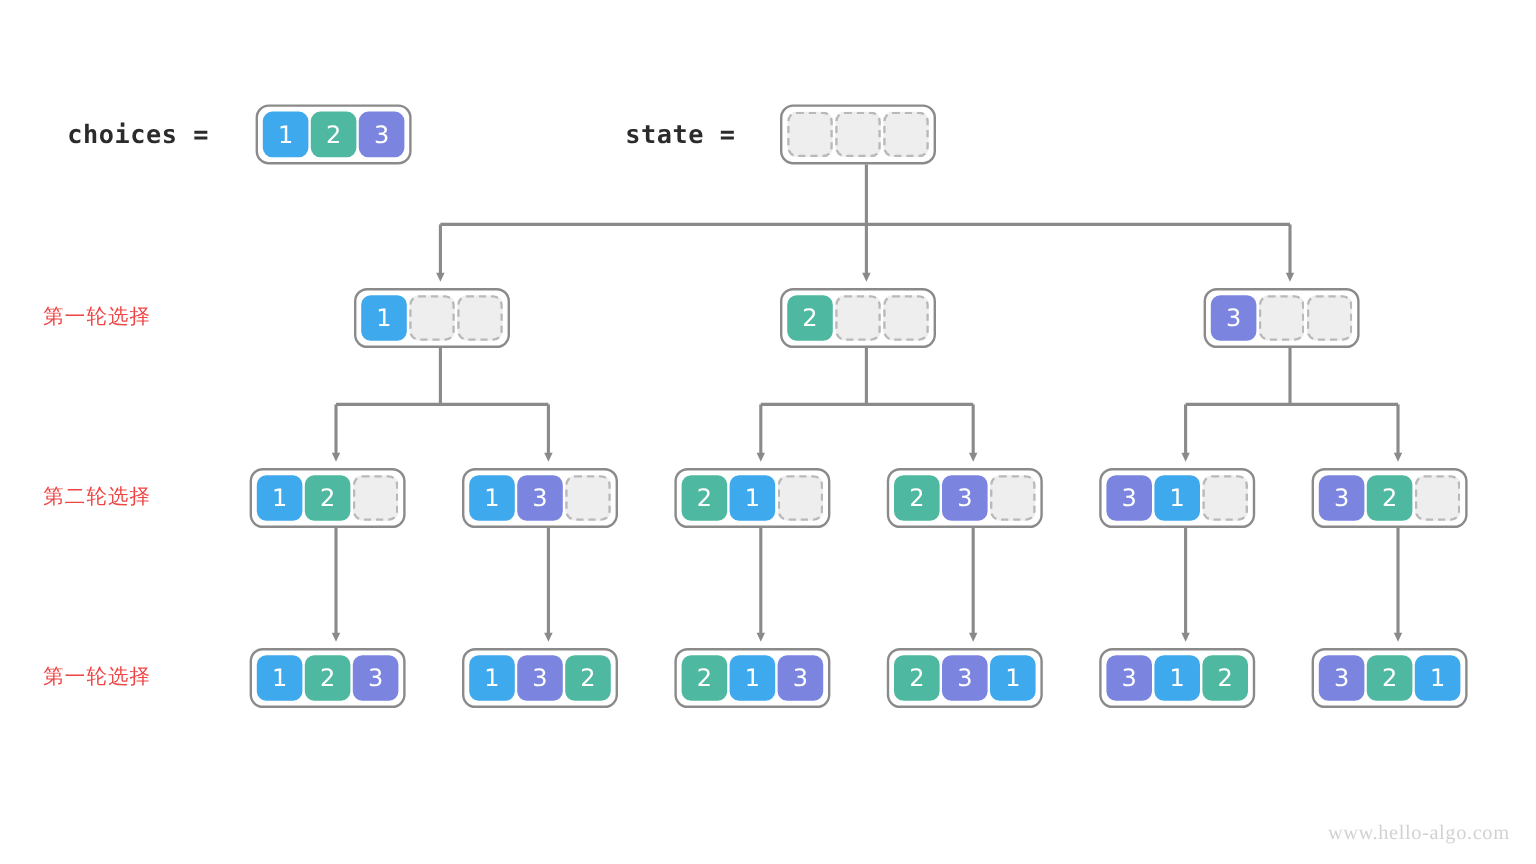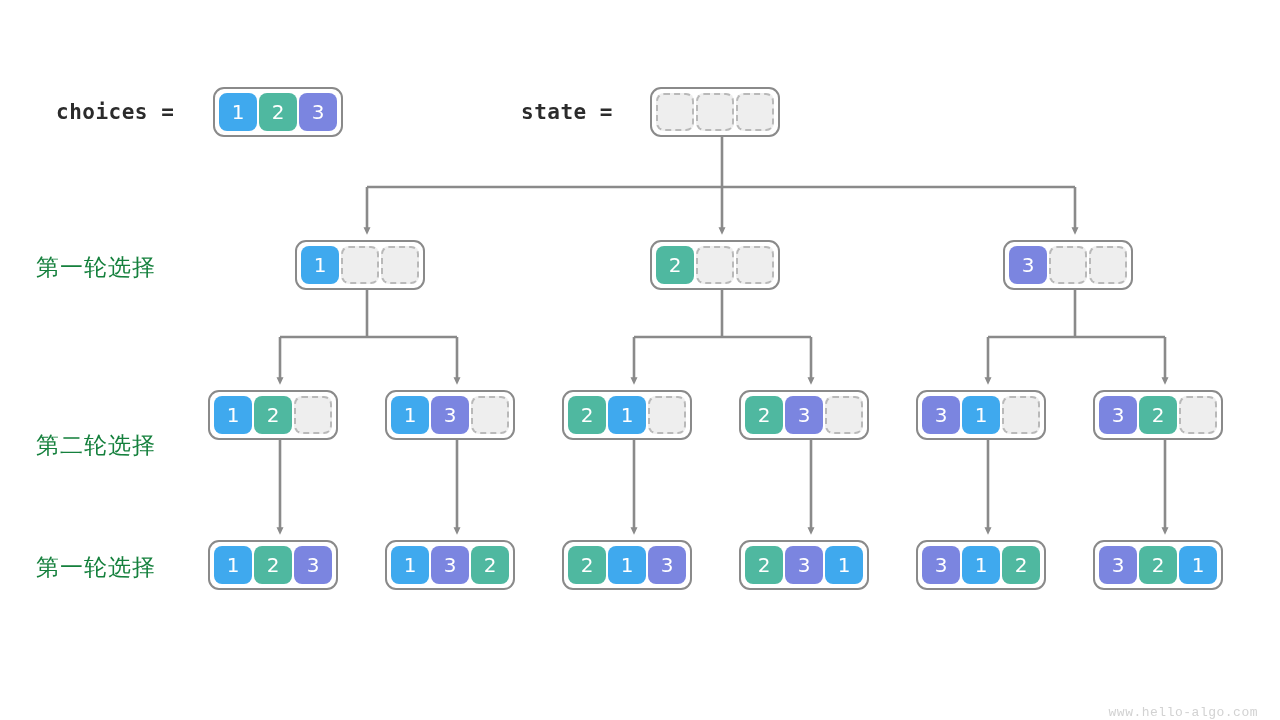--- a/index.html
+++ b/index.html
@@ -37,22 +37,22 @@
     font-size: 21px;
     color: #2b2b2b;
     white-space: nowrap;
     letter-spacing: 0.5px;
   }
 
   
   .row-label {
     position: absolute;
     font-family: Liberation Mono, monospace;
-    font-size: 23px;
-    color: #15803d;
+    font-size: 17px;
+    color: #ef4444;
     white-space: nowrap;
     letter-spacing: 1px;
   }
 
   
   .array {
     position: absolute;
     box-sizing: border-box;
     display: flex;
     align-items: center;
@@ -78,23 +78,23 @@
   .cell.empty {
     background: #eeeeee;
     border: 2px dashed #b9b9b9;
     color: transparent;
   }
 
   
   .watermark {
     position: absolute;
     right: 22px;
-    bottom: 0;
-    font-family: Liberation Mono, monospace;
-    font-size: 13px;
+    bottom: 16px;
+    font-family: Liberation Serif, serif;
+    font-size: 17px;
     color: #d2d2d2;
     letter-spacing: 0.5px;
     white-space: nowrap;
   }
 </style>
 </head>
 <body>
 
 <div id="canvas">
 
@@ -139,21 +139,21 @@
     </div>
 
   <div class="hdr-label" style="left: 521px; top: 100px;">state =</div>
   <div class="array" style="left: 650px; top: 87px;">
       <div class="cell empty"></div>
       <div class="cell empty"></div>
       <div class="cell empty"></div>
     </div>
 
   <div class="row-label" style="left: 36px; top: 252px;">第一轮选择</div>
-  <div class="row-label" style="left: 36px; top: 402px; margin-top: 28px;">第二轮选择</div>
+  <div class="row-label" style="left: 36px; top: 402px;">第二轮选择</div>
   <div class="row-label" style="left: 36px; top: 552px;">第一轮选择</div>
 
   <div id="nodes-layer">
       <div class="array" style="left: 295px; top: 240px;">
         <div class="cell" style="background: rgb(63, 169, 238);">1</div>
         <div class="cell empty"></div>
         <div class="cell empty"></div>
       </div>
       <div class="array" style="left: 650px; top: 240px;">
         <div class="cell" style="background: rgb(79, 184, 160);">2</div>

